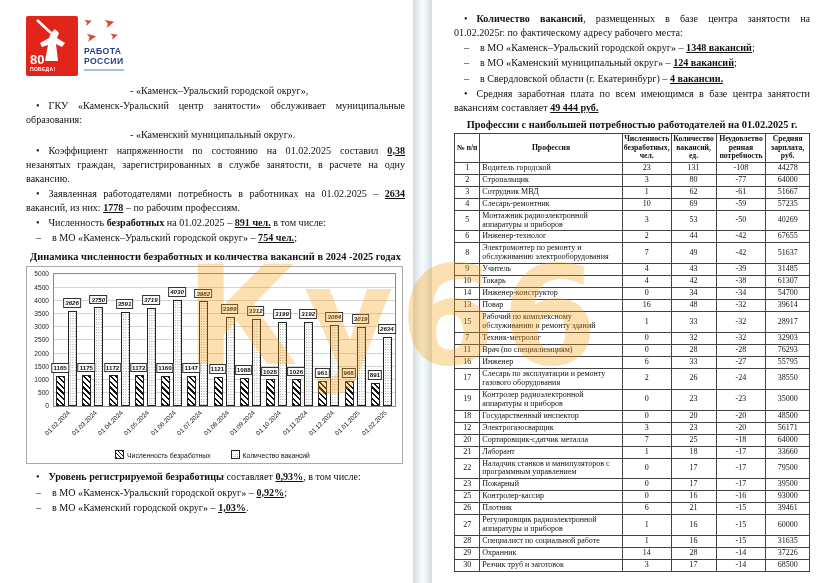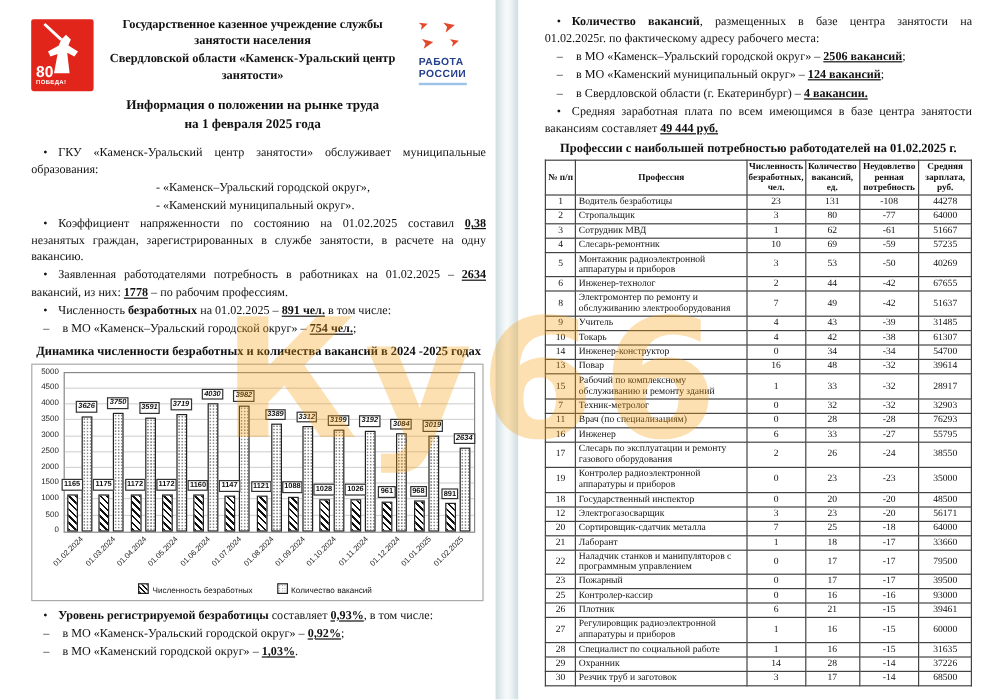--- a/index.html
+++ b/index.html
@@ -77,44 +77,38 @@
   <div class="page page-left">
     <div class="header">
       <div class="logo80">
         <svg width="38" height="44" viewBox="0 0 38 44">
           <line x1="3" y1="2" x2="17" y2="15" stroke="#ffffff" stroke-width="2.4"></line>
           <path d="M17 15 L21 11 L25 15 L23 20 L31 25 L28 29 L22 26 L24 43 L11 43 L14 27 L8 29 L6 25 L15 20 Z" fill="#ffffff"></path>
         </svg>
         <div class="logo80-num">80</div>
         <div class="logo80-word">ПОБЕДА!</div>
       </div>
-      <div class="header-text">
-        <div class="org">Государственное казенное учреждение службы занятости населения</div>
-        <div class="org">Свердловской области «Каменск-Уральский центр занятости»</div>
-        <div class="doc-title first">Информация о положении на рынке труда</div>
-        <div class="doc-title">на 1 февраля 2025 года</div>
-      </div>
       <div class="logo-rr">
         <div class="rr-arrows">
           <span class="rr-a1">➤</span>
             <span class="rr-a2">➤</span>
             <span class="rr-a3">➤</span>
             <span class="rr-a4">➤</span>
         </div>
         <div class="rr-text">
           <span>РАБОТА</span><br>
           <span>РОССИИ</span>
         </div>
         <div class="rr-line"></div>
       </div>
     </div>
 
     <div class="paras" id="paras-top">
+        <div class="para indent"><span>- «Каменск–Уральский городской округ»,</span></div>
         <div class="para bullet"><span class="marker">•</span><span>ГКУ «Каменск-Уральский центр занятости» обслуживает муниципальные образования:</span></div>
-        <div class="para indent"><span>- «Каменск–Уральский городской округ»,</span></div>
         <div class="para indent"><span>- «Каменский муниципальный округ».</span></div>
         <div class="para bullet"><span class="marker">•</span><span>Коэффициент напряженности по состоянию на 01.02.2025 составил </span><span class="seg-u">0,38</span><span> незанятых граждан, зарегистрированных в службе занятости, в расчете на одну вакансию.</span></div>
         <div class="para bullet"><span class="marker">•</span><span>Заявленная работодателями потребность в работниках на 01.02.2025 – </span><span class="seg-u">2634</span><span> вакансий, из них: </span><span class="seg-u">1778</span><span> – по рабочим профессиям.</span></div>
         <div class="para bullet"><span class="marker">•</span><span>Численность </span><span class="seg-b">безработных</span><span> на 01.02.2025 – </span><span class="seg-u">891 чел.</span><span> в том числе:</span></div>
         <div class="para dash"><span class="marker">–</span><span>в МО «Каменск–Уральский городской округ» – </span><span class="seg-u">754 чел.</span><span>;</span></div>
       </div>
 
     <div class="chart-title">Динамика численности безработных и количества вакансий в 2024 -2025 годах</div>
 
     <div class="chart" id="chart">
@@ -276,21 +270,21 @@
         <div class="para dash"><span class="marker">–</span><span>в МО «Каменск-Уральский городской округ» – </span><span class="seg-u">0,92%</span><span>;</span></div>
         <div class="para dash"><span class="marker">–</span><span>в МО «Каменский городской округ» – </span><span class="seg-u">1,03%</span><span>.</span></div>
       </div>
   </div>
 
   <div class="gutter"></div>
 
   <div class="page page-right">
     <div class="paras" id="paras-right">
         <div class="para bullet"><span class="marker">•</span><span class="seg-b">Количество вакансий</span><span>, размещенных в базе центра занятости на 01.02.2025г. по фактическому адресу рабочего места:</span></div>
-        <div class="para dash"><span class="marker">–</span><span>в МО «Каменск–Уральский городской округ» – </span><span class="seg-u">2506 вакансий</span><span>;</span></div>
+        <div class="para dash"><span class="marker">–</span><span>в МО «Каменск–Уральский городской округ» – </span><span class="seg-u">1348 вакансий</span><span>;</span></div>
         <div class="para dash"><span class="marker">–</span><span>в МО «Каменский муниципальный округ» – </span><span class="seg-u">124 вакансий</span><span>;</span></div>
         <div class="para dash"><span class="marker">–</span><span>в Свердловской области (г. Екатеринбург) – </span><span class="seg-u">4 вакансии.</span></div>
         <div class="para bullet"><span class="marker">•</span><span>Средняя заработная плата по всем имеющимся в базе центра занятости вакансиям составляет </span><span class="seg-u">49 444 руб.</span></div>
       </div>
     <div class="table-title">Профессии с наибольшей потребностью работодателей на 01.02.2025 г.</div>
     <table class="prof" id="prof-table">
       <colgroup>
         <col class="w-num">
           <col class="w-prof">
           <col class="w-a">
@@ -304,21 +298,21 @@
             <th>Профессия</th>
             <th>Численность безработных, чел.</th>
             <th>Количество вакансий, ед.</th>
             <th>Неудовлетво ренная потребность</th>
             <th>Средняя зарплата, руб.</th>
           </tr>
         </thead>
       <tbody>
           <tr>
             <td class="c-num">1</td>
-            <td class="c-prof">Водитель безработицы</td>
+            <td class="c-prof">Водитель городской</td>
             <td class="c-val">23</td>
             <td class="c-val">131</td>
             <td class="c-val">-108</td>
             <td class="c-val">44278</td>
           </tr>
           <tr>
             <td class="c-num">2</td>
             <td class="c-prof">Стропальщик</td>
             <td class="c-val">3</td>
             <td class="c-val">80</td>

